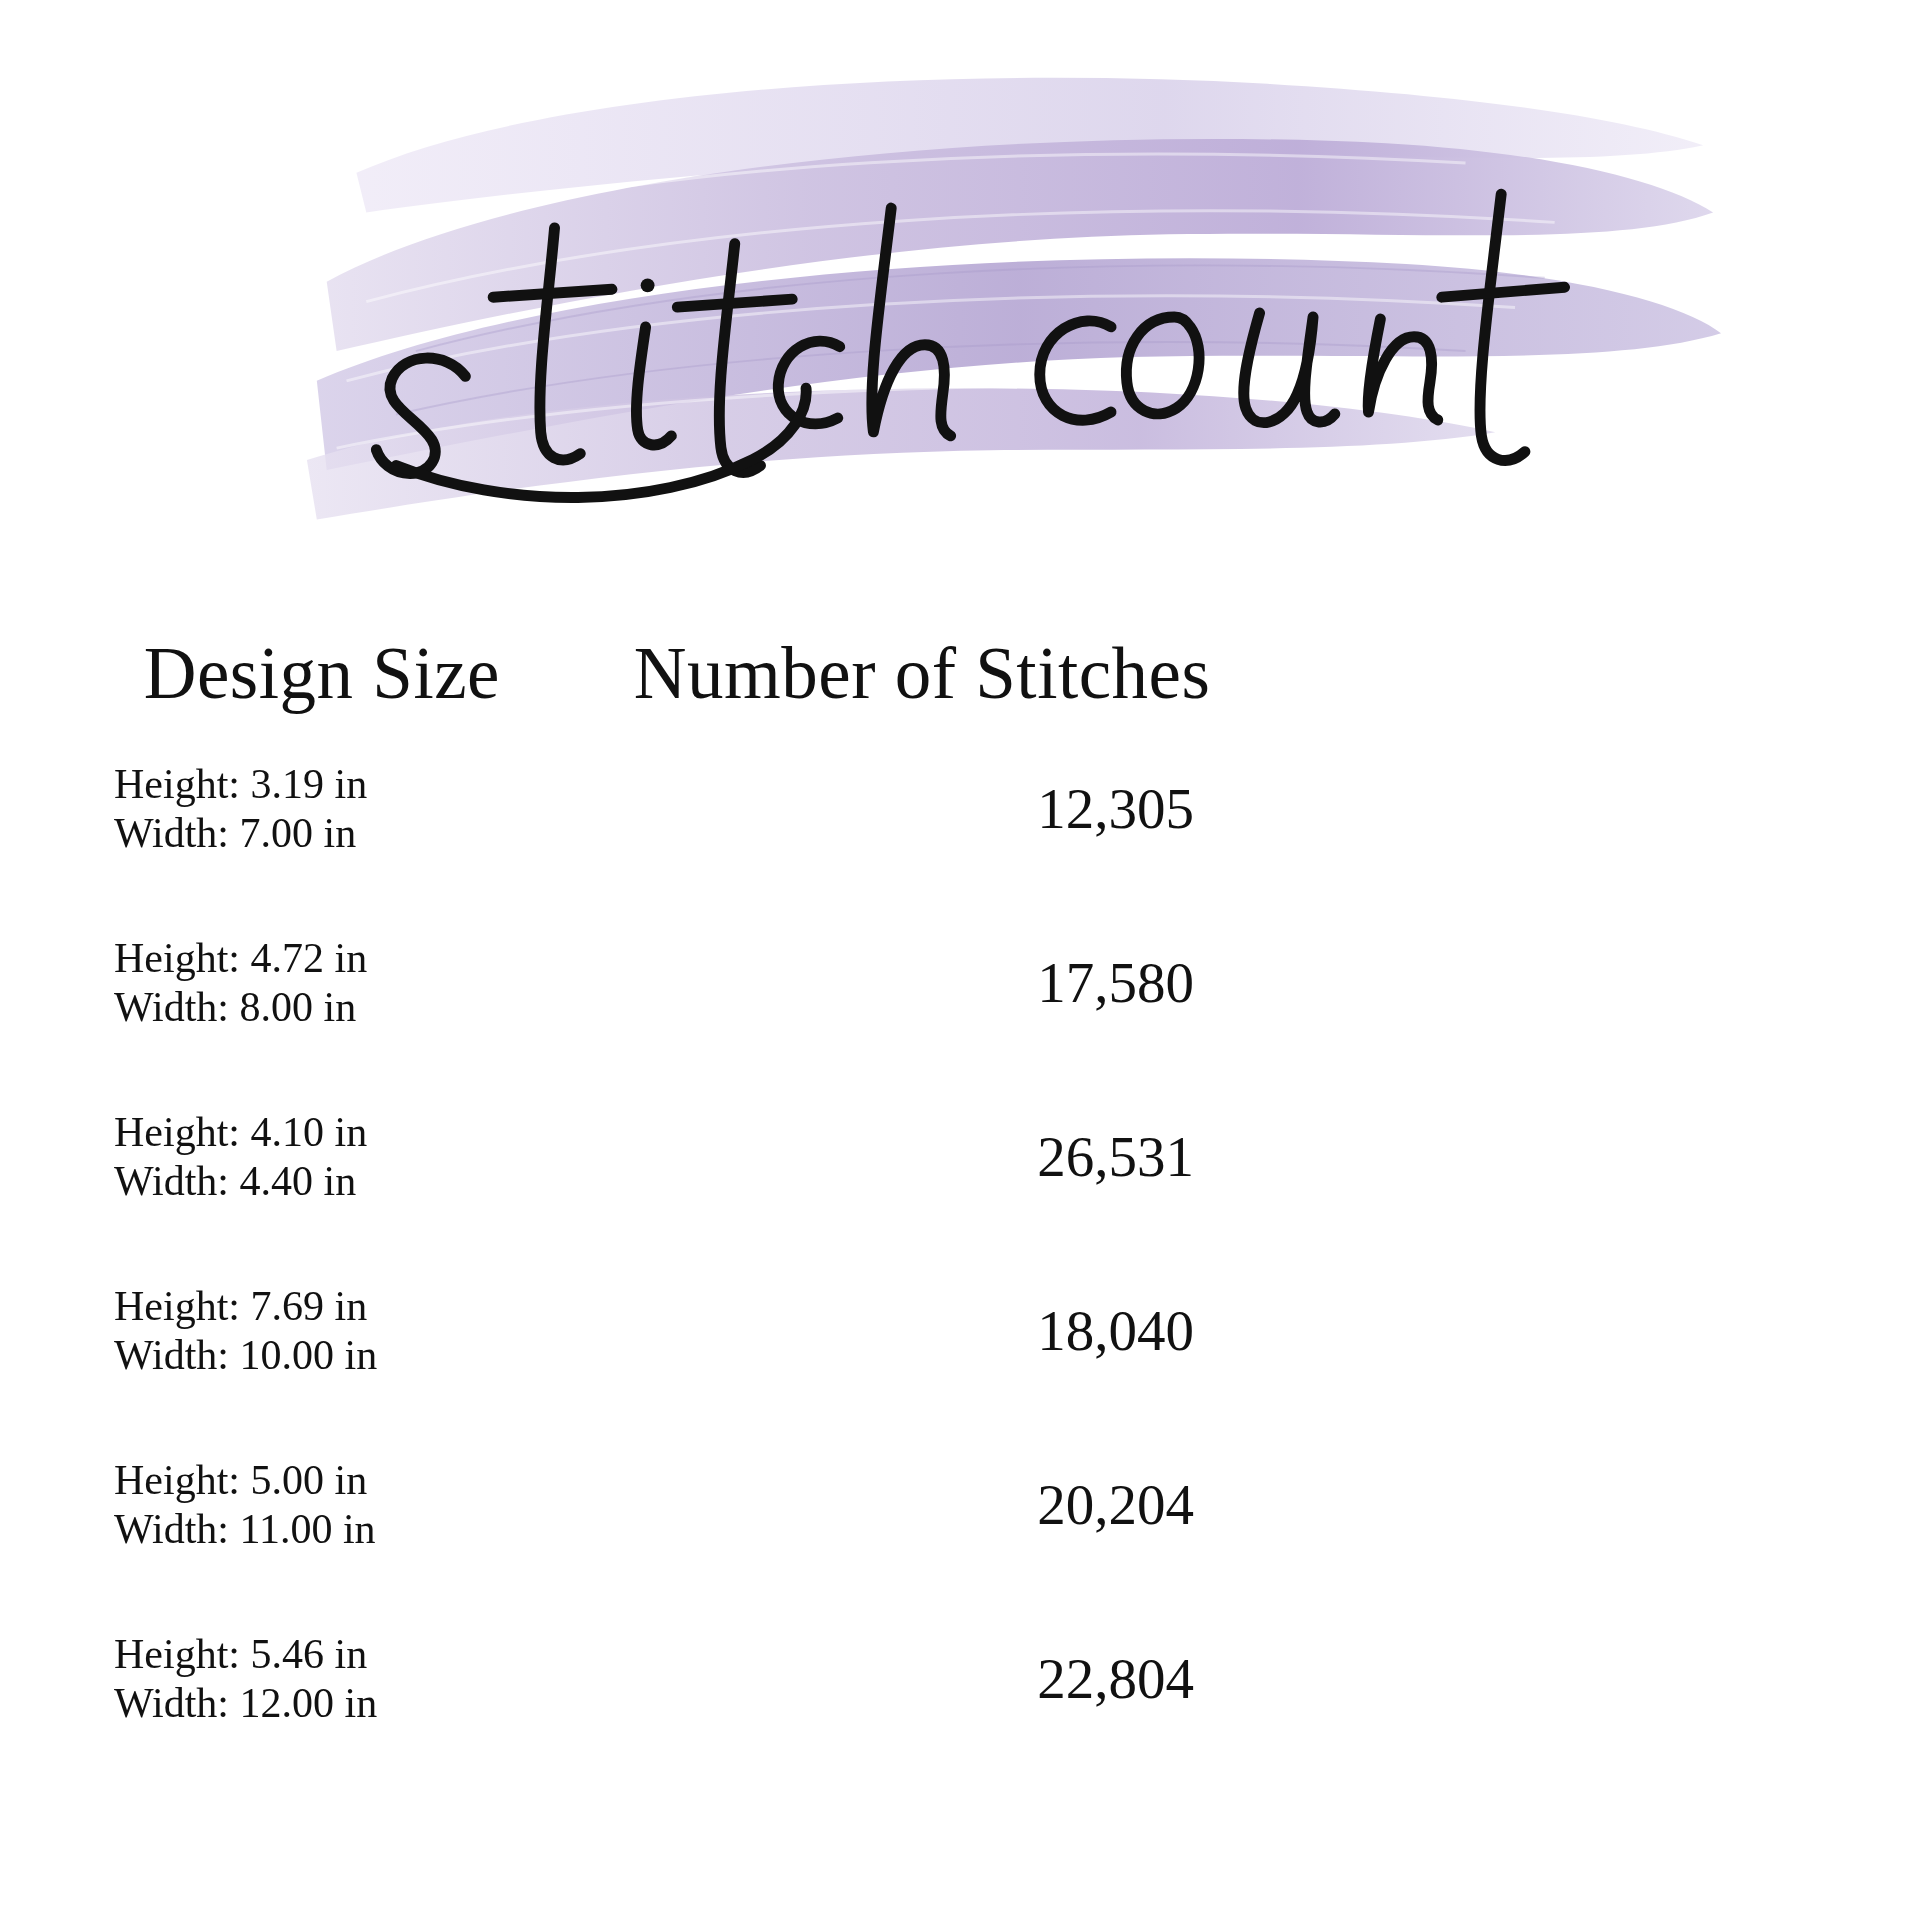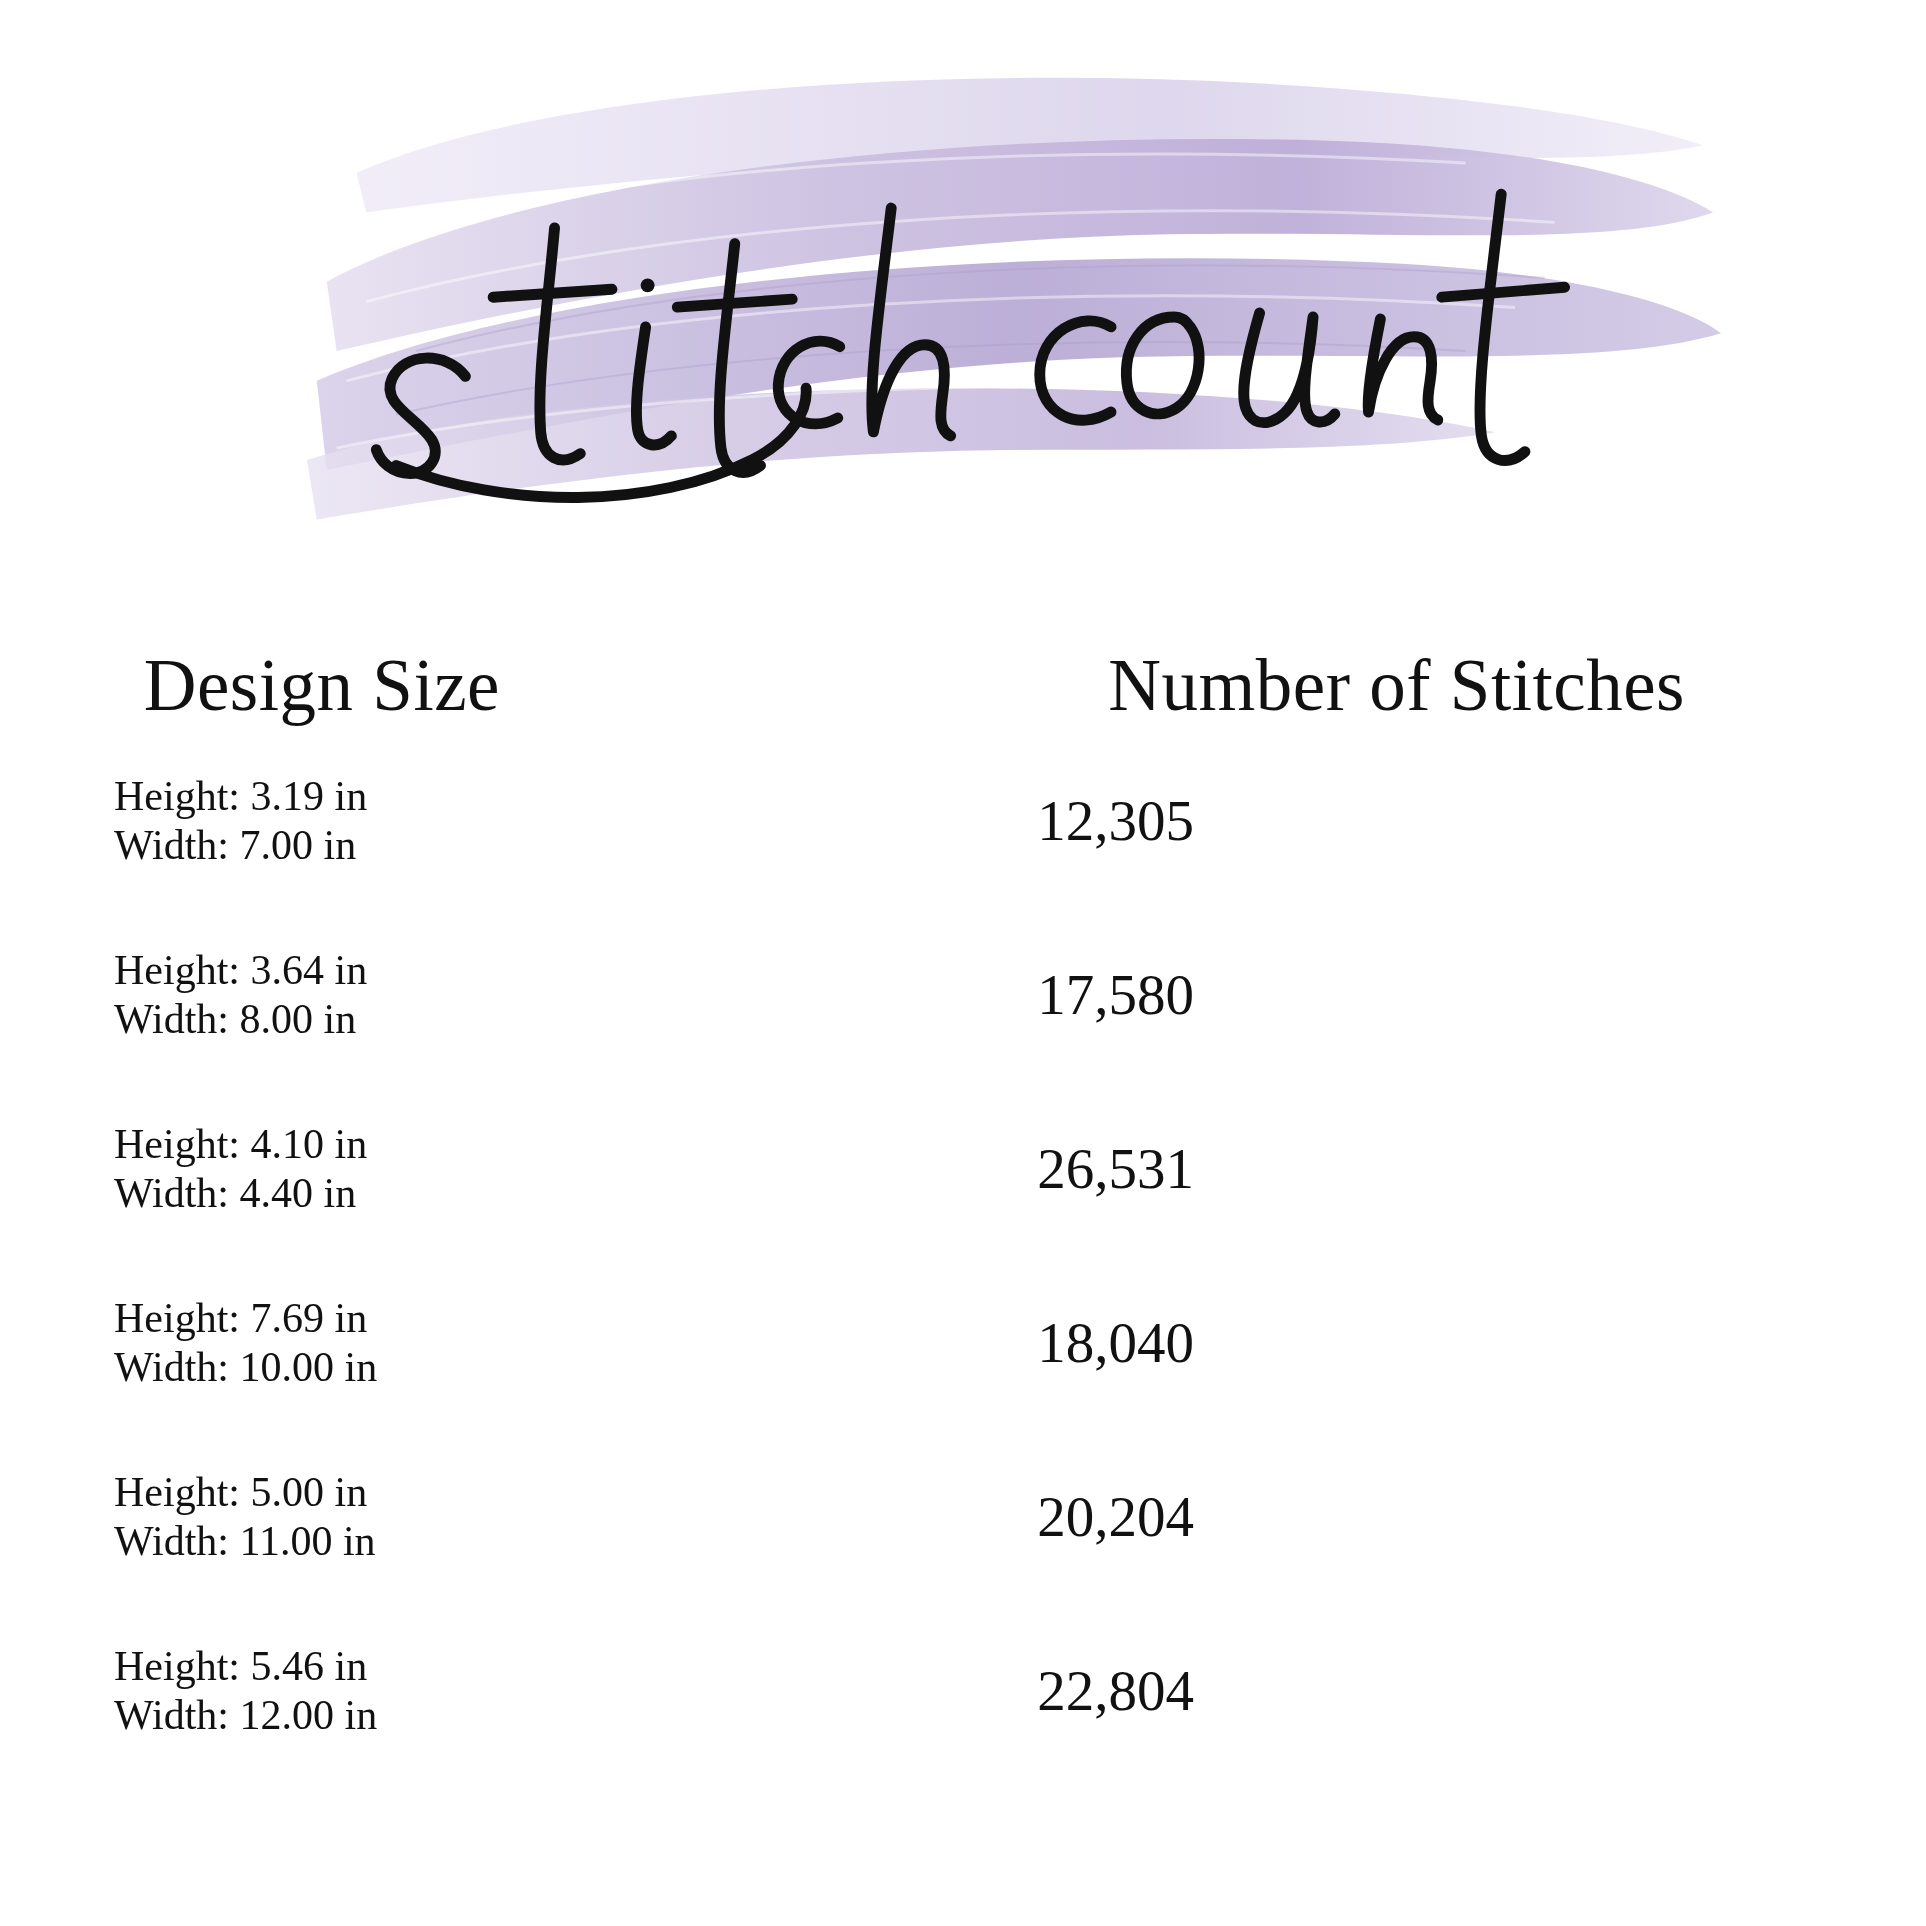--- a/index.html
+++ b/index.html
@@ -66,22 +66,21 @@
     line-height: 1.1;
     white-space: nowrap;
   }
   .th.col-size {
     width: 693px;
     text-align: center;
     padding-left: 10px;
   }
   .th.col-count {
     width: 1168px;
-    text-align: right;
-    margin-top: 12px;
+    text-align: left;
   }
 
   .row {
     display: flex;
     align-items: center;
     height: 174px;
   }
   .cell-size {
     width: 693px;
     text-align: center;
@@ -200,21 +199,21 @@
   <div class="row">
     <div class="cell-size">
       <span class="line">Height: 3.19 in</span>
       <span class="line">Width: 7.00 in</span>
     </div>
     <div class="cell-count">12,305</div>
   </div>
 
   <div class="row">
     <div class="cell-size">
-      <span class="line">Height: 3.64 in</span>
+      <span class="line">Height: 4.72 in</span>
       <span class="line">Width: 8.00 in</span>
     </div>
     <div class="cell-count">17,580</div>
   </div>
 
   <div class="row">
     <div class="cell-size">
       <span class="line">Height: 4.10 in</span>
       <span class="line">Width: 4.40 in</span>
     </div>

